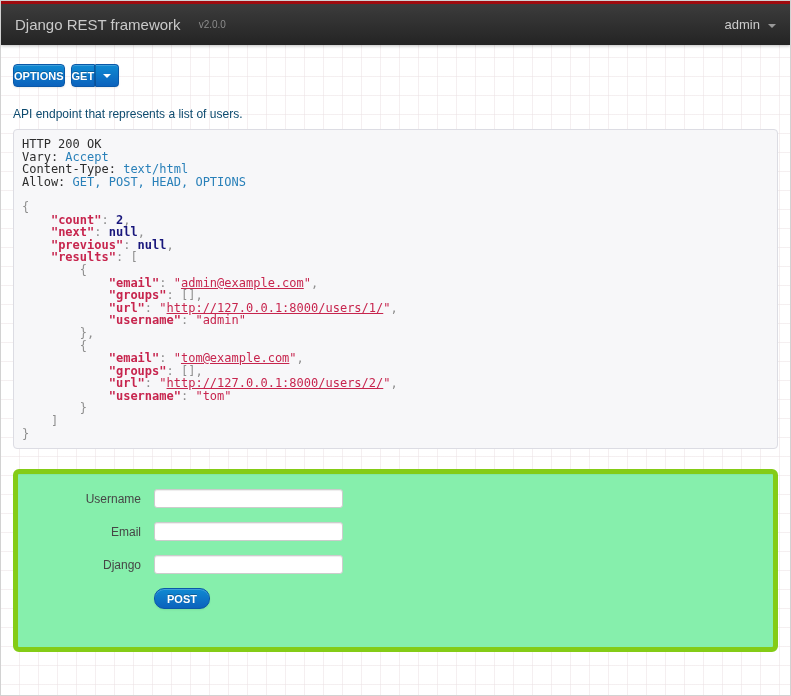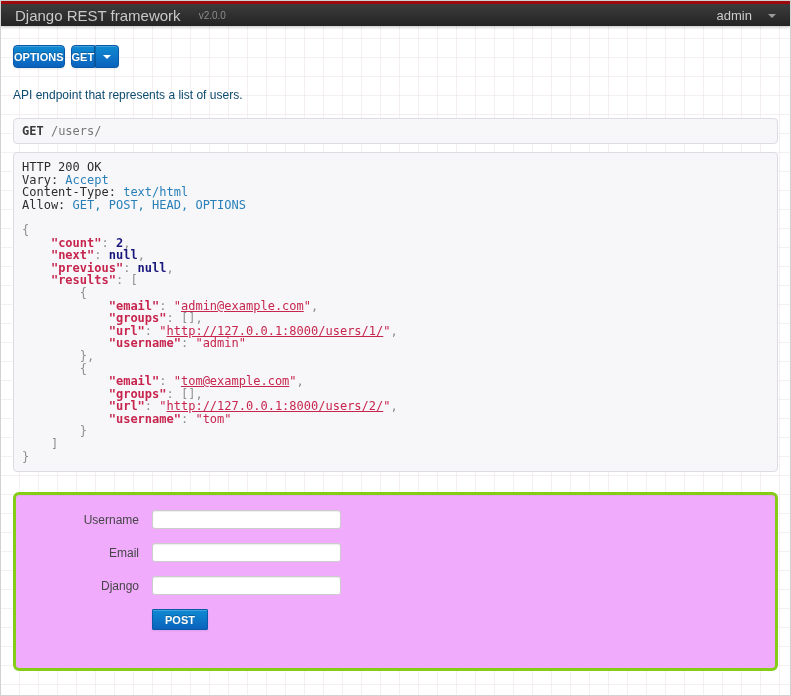--- a/index.html
+++ b/index.html
@@ -11,31 +11,31 @@
       linear-gradient(rgba(236,226,229,0.55) 1px, transparent 1px),
       linear-gradient(90deg, rgba(236,226,229,0.55) 1px, transparent 1px);
     background-size:19px 19px;
     border:1px solid #d2d2d2;
     overflow:hidden;
     position:relative;
   }
 
   
   .navbar {
-    height:25px;
+    height:44px;
     border-top:3px solid #9e0b0f;
     background:linear-gradient(#3c3c3c, #242424);
     display:flex; align-items:center;
     padding:0 14px;
     color:#c4c4c4;
     box-shadow:0 1px 3px rgba(0,0,0,0.25);
   }
   .brand { font-size:15px; color:#c9c9c9; }
   .version { font-size:10px; color:#8c8c8c; margin-left:18px; }
-  .nav-right { margin-left:auto; display:flex; align-items:center; gap:16px; font-size:13px; color:#cccccc; cursor:pointer; }
+  .nav-right { margin-left:auto; display:flex; align-items:center; gap:8px; font-size:13px; color:#cccccc; cursor:pointer; }
   .caret-dn {
     display:inline-block; width:0; height:0; margin-top:2px;
     border-left:4px solid transparent; border-right:4px solid transparent;
     border-top:4px solid #999999;
   }
 
   
   .container { padding:0 12px; }
 
   .header-row { display:flex; justify-content:space-between; align-items:flex-start; margin-top:17px; }
@@ -92,42 +92,42 @@
   .tok-v { color:#2980b9; }
   .tok-p { color:#8e8e8e; }
   .tok-k { color:#c7254e; font-weight:bold; }
   .tok-s { color:#c7254e; }
   a.tok-a { color:#c7254e; text-decoration:underline; cursor:pointer; }
   .tok-n { color:#19177c; font-weight:bold; }
 
   
   .well {
     margin-top:20px;
-    background:#f0abfc;
-    border:3px solid #84cc16;
+    background:#86efac;
+    border:5px solid #84cc16;
     border-radius:6px;
     padding:15px 0 38px 0;
     box-shadow:inset 0 1px 1px rgba(0,0,0,0.04);
   }
   .form-row { display:flex; align-items:center; margin-bottom:14px; }
   .form-row label {
     width:123px; margin-right:13px;
     text-align:right; font-size:12px; color:#464646;
   }
   .form-row input[type="text"] {
     width:189px; height:19px;
     padding:1px 5px;
     border:1px solid #cccccc; border-radius:3px;
     font-size:12px; color:#555555;
     font-family:"Liberation Sans", sans-serif;
     box-shadow:inset 0 1px 1px rgba(0,0,0,0.075);
     background:#ffffff;
   }
   .form-actions { margin-left:136px; margin-bottom:0; }
-  .btn-post { height:21px; padding:0 12px; border-radius:1px; }
+  .btn-post { height:21px; padding:0 12px; border-radius:10px; }
 </style>
 </head>
 <body>
 
 <div class="navbar">
   <span class="brand">Django REST framework</span>
   <span class="version">v2.0.0</span>
   <span class="nav-right">
     <span>admin</span>
     <span class="caret-dn"></span>
@@ -143,24 +143,20 @@
         <button class="btn btn-main">GET</button>
         <button class="btn btn-caret">
           <span class="caret-white"></span>
         </button>
       </span>
     </div>
   </div>
 
   <div class="description">API endpoint that represents a list of users.</div>
 
-  <div class="panel request-panel">
-    <span class="req-method">GET</span>
-    <span class="req-path">/users/</span>
-  </div>
 
   <div class="panel response-panel">
     <pre class="response-body"><span class="tok-h">HTTP 200 OK</span>
 <span class="tok-h">Vary:</span><span class="tok-p"> </span><span class="tok-v">Accept</span>
 <span class="tok-h">Content-Type:</span><span class="tok-p"> </span><span class="tok-v">text/html</span>
 <span class="tok-h">Allow:</span><span class="tok-p"> </span><span class="tok-v">GET, POST, HEAD, OPTIONS</span>
 
 <span class="tok-p">{</span>
 <span class="tok-p">    </span><span class="tok-k">"count"</span><span class="tok-p">: </span><span class="tok-n">2</span><span class="tok-p">,</span>
 <span class="tok-p">    </span><span class="tok-k">"next"</span><span class="tok-p">: </span><span class="tok-n">null</span><span class="tok-p">,</span>

